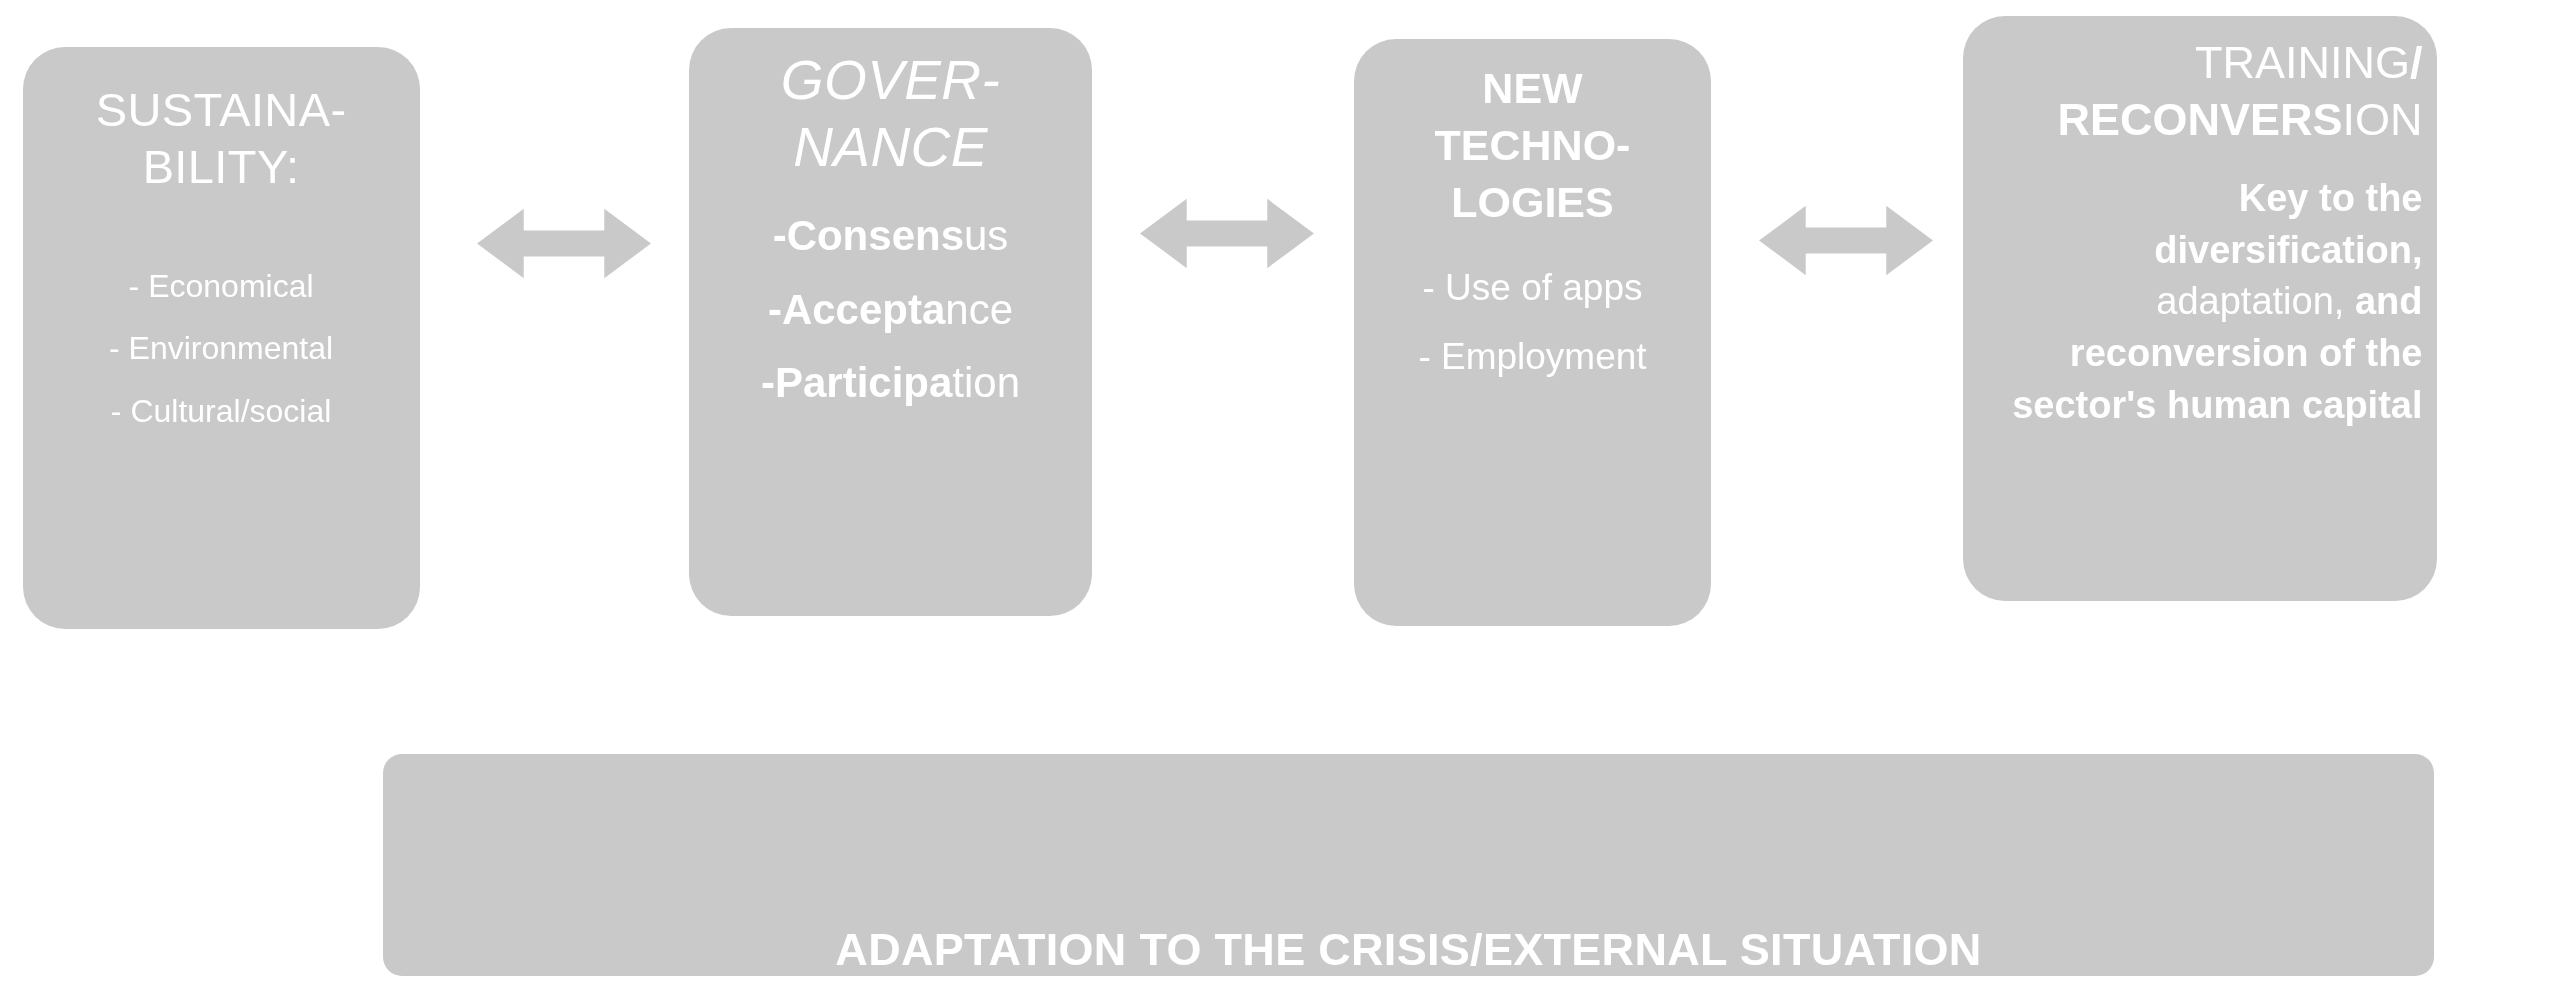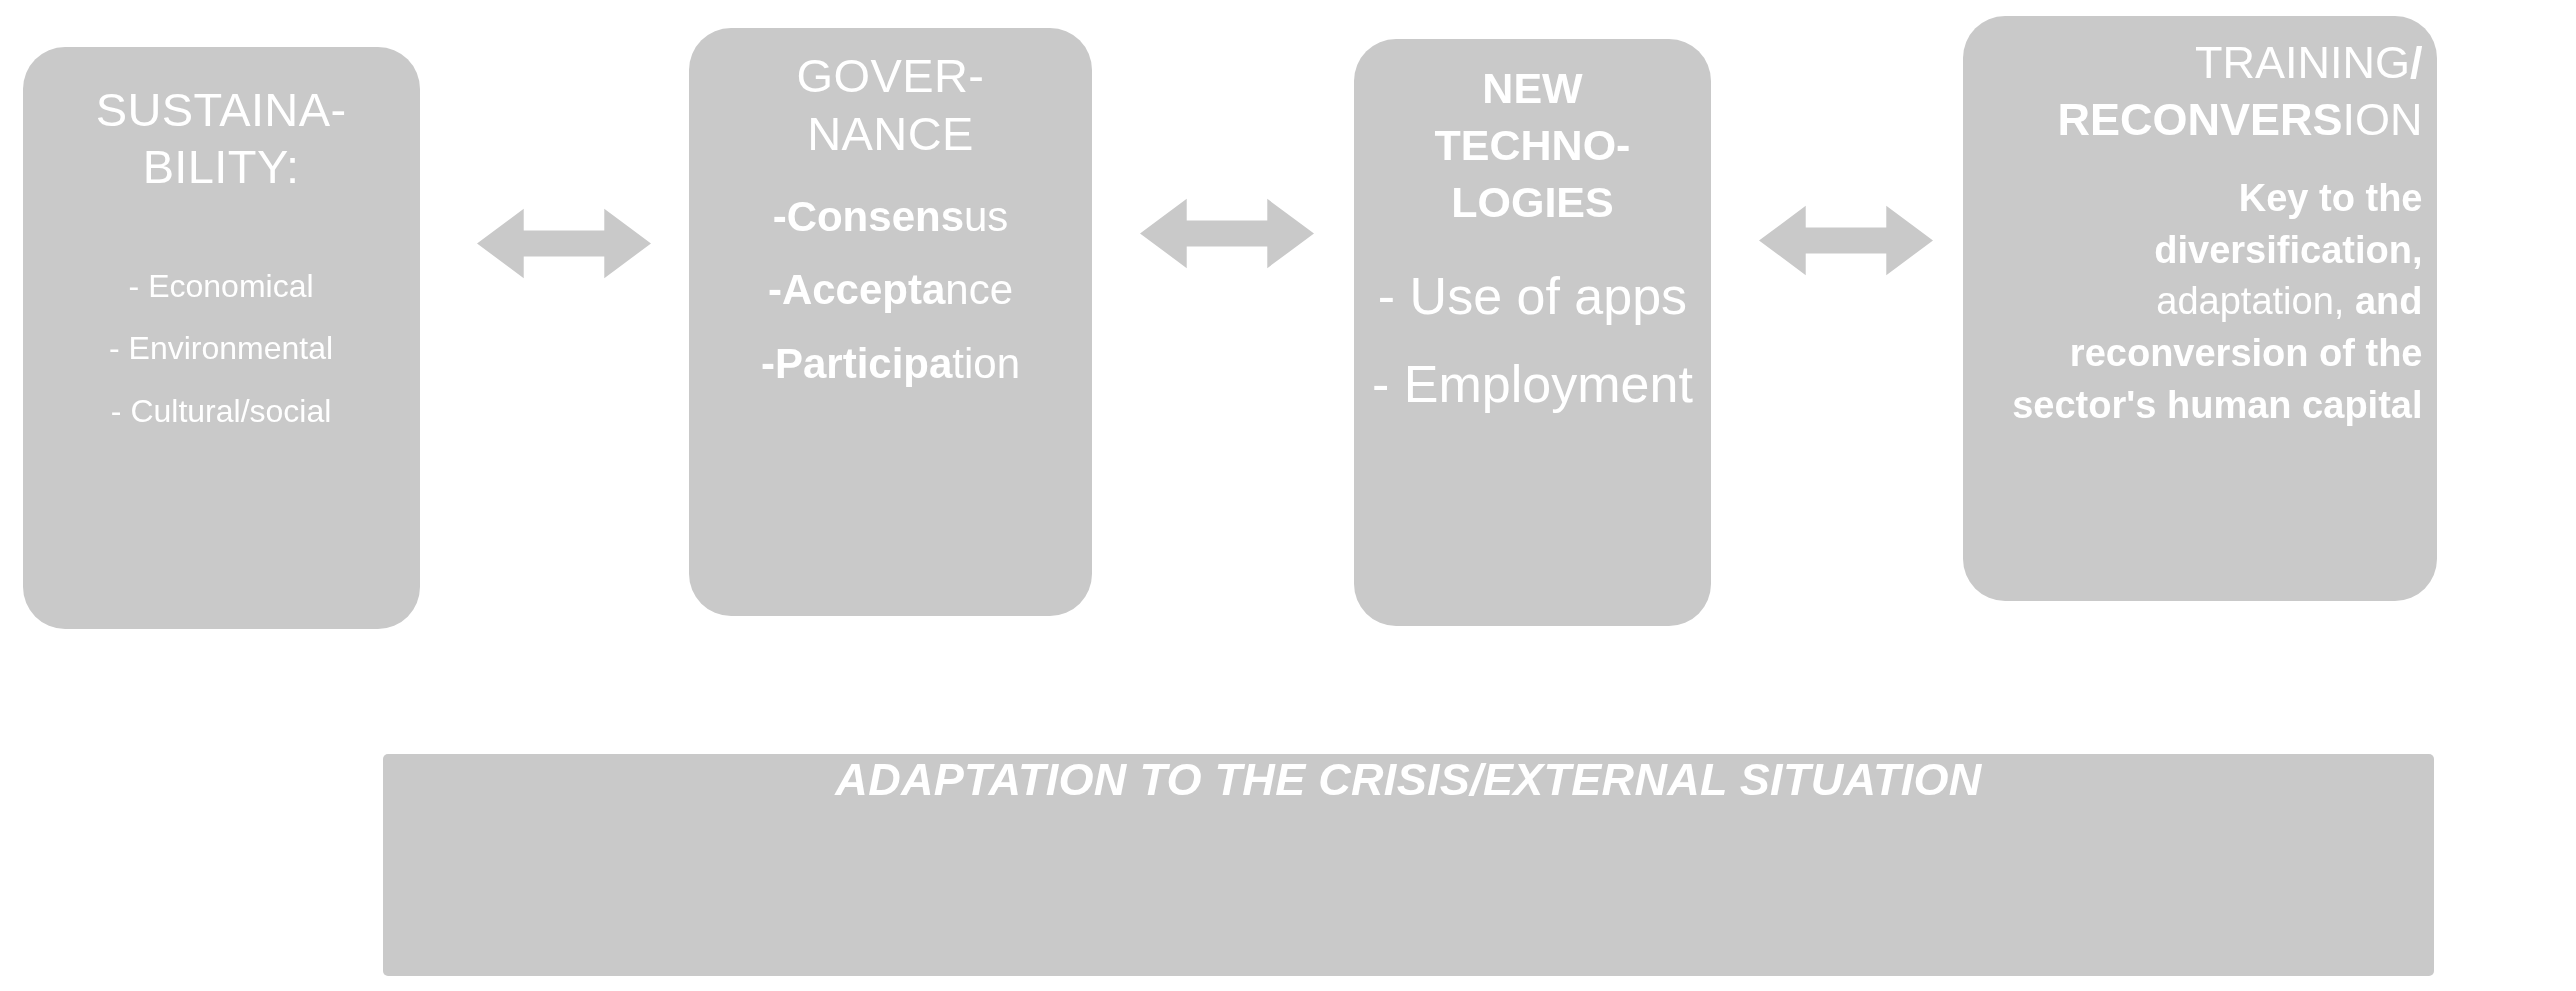--- a/index.html
+++ b/index.html
@@ -78,43 +78,44 @@
     margin-bottom: 22.6px;
   }
 
   
   #box-governance {
     left: 689px; top: 28px;
     width: 403px; height: 588px;
     padding: 19.3px 9.7px 0 9.7px;
   }
   #box-governance .node-title {
-    font-size: 47px;
+    font-size: 55px;
     letter-spacing: 0.4px;
+    font-style: italic;
   }
   #box-governance .node-body { margin-top: 29px; }
   #box-governance .bullet {
     font-size: 42px;
     margin-bottom: 21px;
   }
 
   
   #box-new-technologies {
     left: 1354px; top: 39px;
     width: 357px; height: 587px;
     padding: 21px 11.3px 0 11.3px;
   }
   #box-new-technologies .node-title {
     font-size: 43px;
     font-weight: 700;
     line-height: 1.32;
   }
   #box-new-technologies .node-body { margin-top: 35px; }
   #box-new-technologies .bullet {
-    font-size: 52px;
+    font-size: 37px;
     margin-bottom: 24px;
     line-height: 1.22;
   }
 
   
   #box-training {
     left: 1963px; top: 16px;
     width: 474px; height: 585px;
     padding: 17.7px 14.5px 0 14.5px;
     text-align: right;
@@ -129,26 +130,25 @@
     line-height: 1.36;
     margin-bottom: 0;
   }
 
   
   #box-adaptation {
     position: absolute;
     left: 383px; top: 754px;
     width: 2051px; height: 222px;
     background: #c9c9c9;
-    border-radius: 5px;
+    border-radius: 19px;
     display: flex;
-    align-items: flex-start;
+    align-items: flex-end;
     justify-content: center;
     color: #ffffff;
-    font-style: italic;
   }
   #box-adaptation .banner-text {
     font-size: 45px;
     font-weight: 700;
     letter-spacing: 0.3px;
     color: #ffffff;
   }
 
   
   .arrow {

